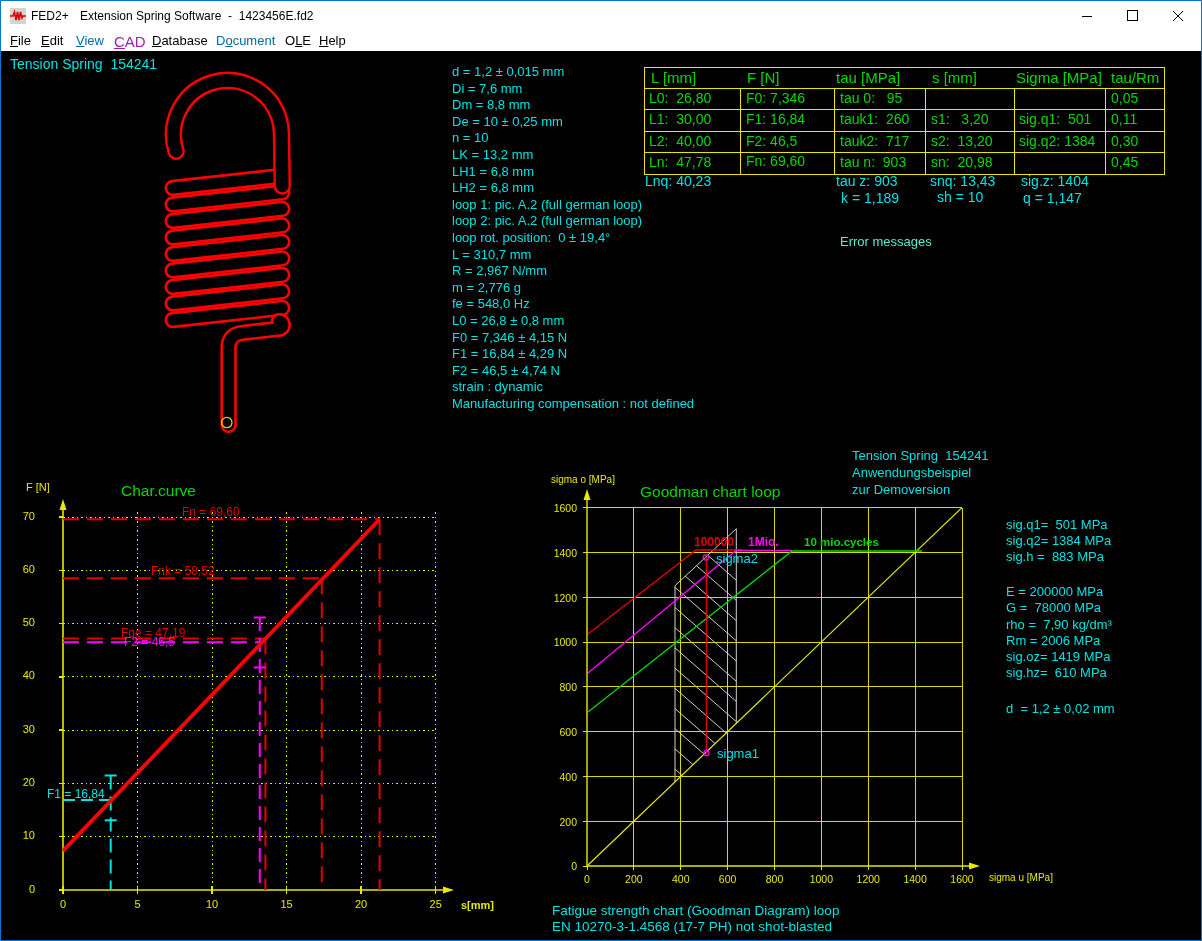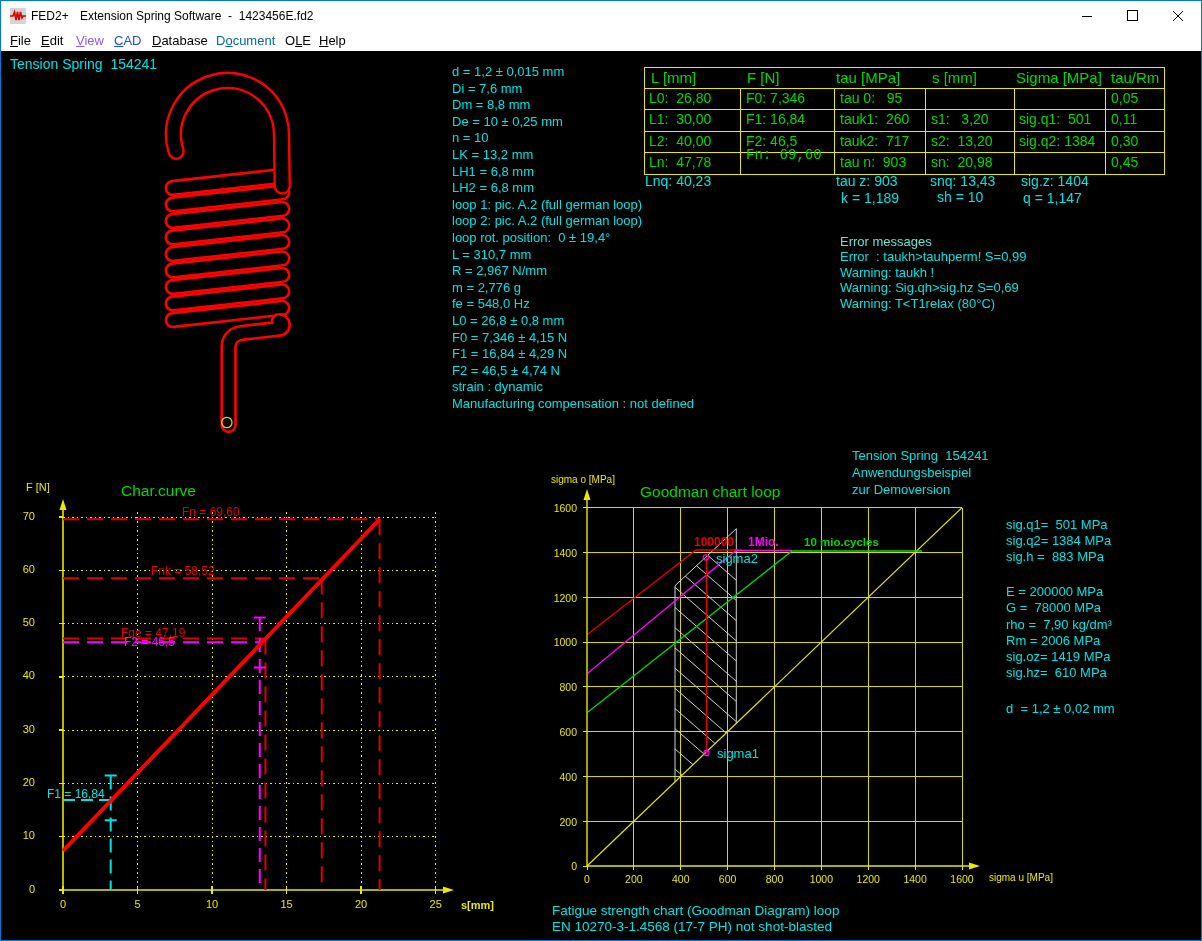--- a/index.html
+++ b/index.html
@@ -29,22 +29,22 @@
     <svg style="position:absolute;left:1075px;top:5px" width="110" height="20">
       <line x1="6" y1="10.5" x2="16" y2="10.5" stroke="#000" stroke-width="1.5" shape-rendering="crispEdges"></line>
       <rect x="51.5" y="4.5" width="10" height="10" fill="none" stroke="#000" stroke-width="1"></rect>
       <line x1="97" y1="5" x2="107" y2="15" stroke="#000" stroke-width="1"></line>
       <line x1="107" y1="5" x2="97" y2="15" stroke="#000" stroke-width="1"></line>
     </svg>
   </div>
   <div class="menubar">
     <span class="t" style="left:9px;top:2px;font-size:13px;color:#000"><u>F</u>ile</span>
     <span class="t" style="left:40px;top:2px;font-size:13px;color:#000"><u>E</u>dit</span>
-    <span class="t" style="left:75px;top:2px;font-size:13px;color:#8b5cf6"><u>V</u>iew</span>
-    <span class="t" style="left:113px;top:2px;font-size:13px;color:#1d4ed8"><u>C</u>AD</span>
+    <span class="t" style="left:75px;top:2px;font-size:13px;color:#0369a1"><u>V</u>iew</span>
+    <span class="t" style="left:113px;top:2px;font-size:15px;color:#a21caf"><u>C</u>AD</span>
     <span class="t" style="left:151px;top:2px;font-size:13px;color:#000"><u>D</u>atabase</span>
     <span class="t" style="left:215px;top:2px;font-size:13px;color:#0369a1">D<u>o</u>cument</span>
     <span class="t" style="left:284px;top:2px;font-size:13px;color:#000">O<u>L</u>E</span>
     <span class="t" style="left:318px;top:2px;font-size:13px;color:#000"><u>H</u>elp</span>
   </div>
   <div class="content" id="content">
 
     <span class="t cy" style="left:9px;top:5px;font-size:14px">Tension Spring  154241</span>
 
     <svg id="spring" style="position:absolute;left:120px;top:9px" width="220" height="390" viewBox="0 0 220 390">
@@ -142,39 +142,35 @@
       <div class="t gr f14" style="left: 930px; top: 60px;">s1:   3,20</div>
       <div class="t gr f14" style="left: 1018px; top: 60px;">sig.q1:  501</div>
       <div class="t gr f14" style="left: 1110px; top: 60px;">0,11</div>
       <div class="t gr f14" style="left: 648px; top: 82px;">L2:  40,00</div>
       <div class="t gr f14" style="left: 745px; top: 82px;">F2: 46,5</div>
       <div class="t gr f14" style="left: 839px; top: 82px;">tauk2:  717</div>
       <div class="t gr f14" style="left: 930px; top: 82px;">s2:  13,20</div>
       <div class="t gr f14" style="left: 1018px; top: 82px;">sig.q2: 1384</div>
       <div class="t gr f14" style="left: 1110px; top: 82px;">0,30</div>
       <div class="t gr f14" style="left: 648px; top: 103px;">Ln:  47,78</div>
-      <div class="t gr f14" style="left: 745px; top: 96px; font-family: Liberation Mono, monospace;">Fn: 69,60</div>
+      <div class="t gr f14" style="left: 745px; top: 102px;">Fn: 69,60</div>
       <div class="t gr f14" style="left: 839px; top: 103px;">tau n:  903</div>
       <div class="t gr f14" style="left: 930px; top: 103px;">sn:  20,98</div>
       <div class="t gr f14" style="left: 1110px; top: 103px;">0,45</div>
     </div>
 
     <span class="t cy f14" style="left:644px;top:122px">Lnq: 40,23</span>
     <span class="t cy f14" style="left:835px;top:122px">tau z: 903</span>
     <span class="t cy f14" style="left:929px;top:122px">snq: 13,43</span>
     <span class="t cy f14" style="left:1020px;top:122px">sig.z: 1404</span>
     <span class="t cy f14" style="left:840px;top:139px">k = 1,189</span>
     <span class="t cy f14" style="left:936px;top:138px">sh = 10</span>
     <span class="t cy f14" style="left:1022px;top:139px">q = 1,147</span>
 
     <div class="t mg" style="left:839px;top:183px;font-size:13px;line-height:15.5px">Error messages</div>
-    <div class="t cy" style="left:839px;top:198px;font-size:13px;line-height:15.5px">Error  : taukh&gt;tauhperm! S=0,99
-Warning: taukh !
-Warning: Sig.qh&gt;sig.hz S=0,69
-Warning: T&lt;T1relax (80°C)</div>
 
     <div class="t cy" style="left:851px;top:396px;font-size:13px;line-height:17px">Tension Spring  154241
 Anwendungsbeispiel
 zur Demoversion</div>
 
     <div class="t cy" style="left:1005px;top:466px;font-size:13px;line-height:16.2px">sig.q1=  501 MPa
 sig.q2= 1384 MPa
 sig.h =  883 MPa</div>
     <div class="t cy" style="left:1005px;top:533px;font-size:13px;line-height:16.3px">E = 200000 MPa
 G =  78000 MPa

